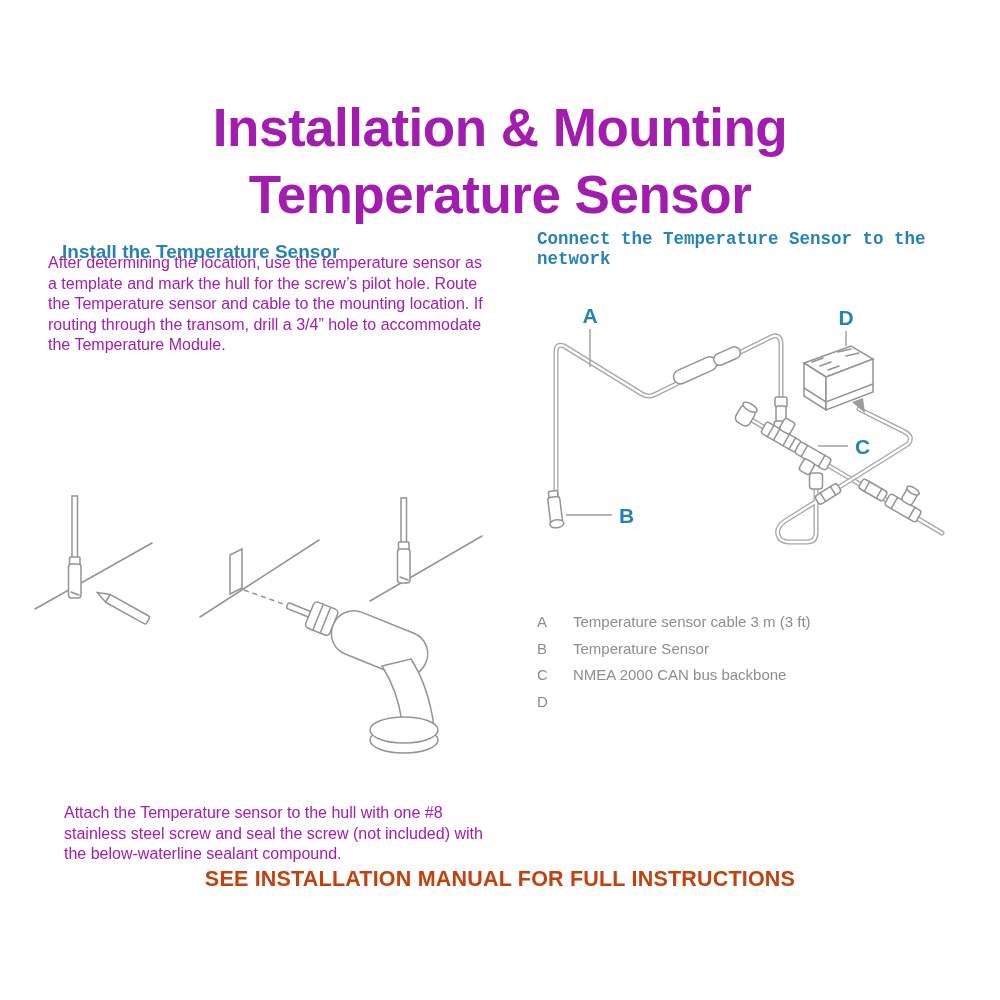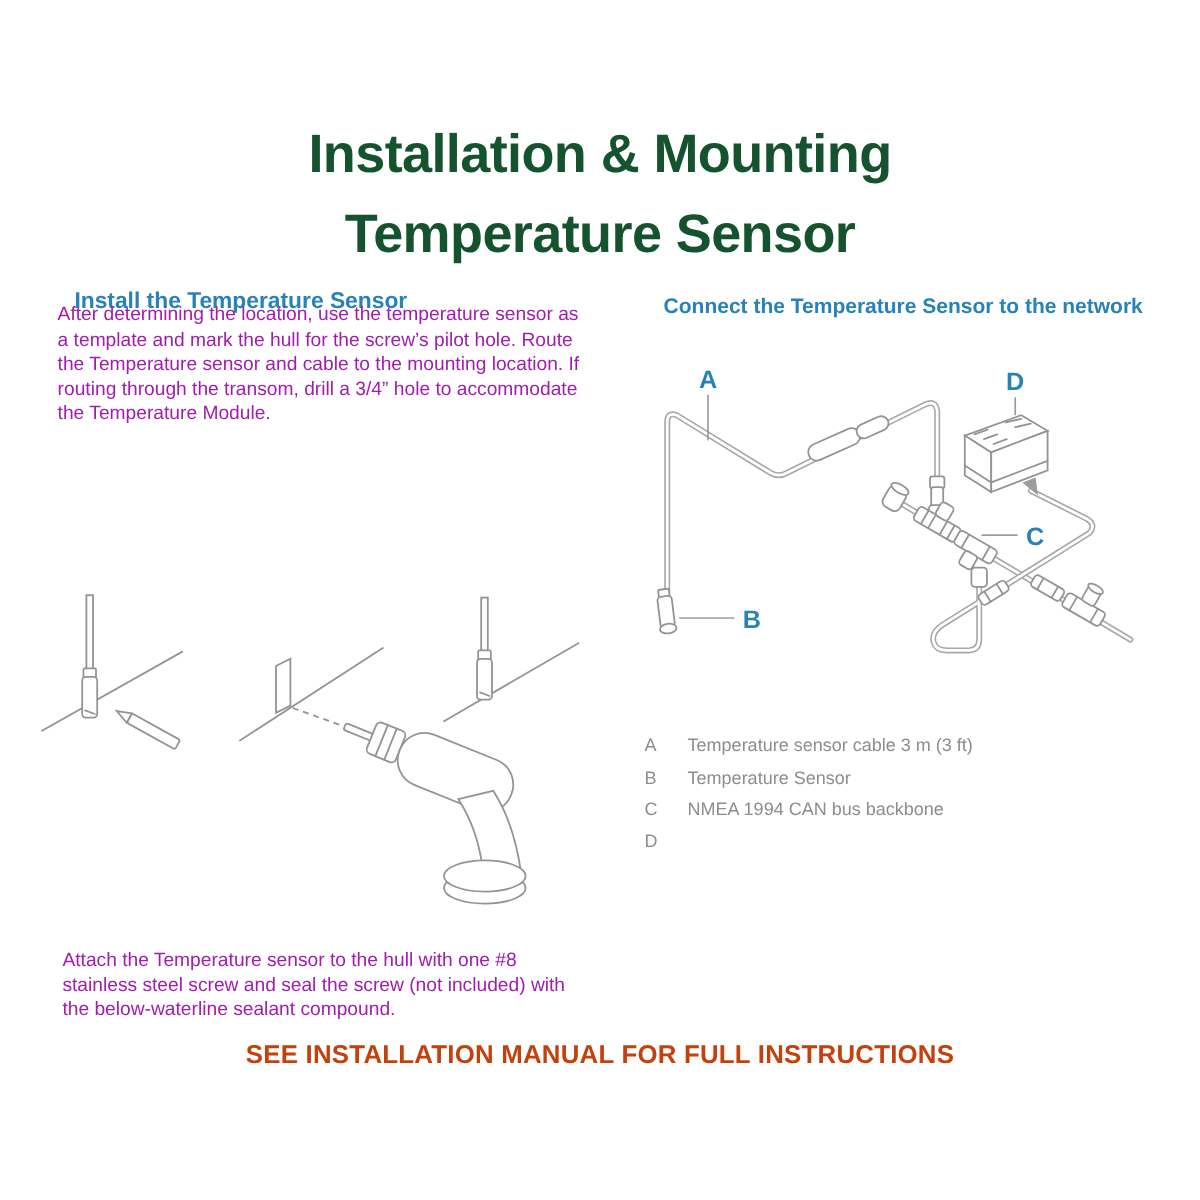--- a/index.html
+++ b/index.html
@@ -2,40 +2,40 @@
 <html><head>
 <meta charset="utf-8">
 <style>
   html,body { margin:0; padding:0; background:#ffffff; }
   .page {
     position:relative; width:1000px; height:1000px; background:#fff;
     font-family:"Liberation Sans", sans-serif; overflow:hidden;
   }
   .title {
     position:absolute; top:94px; left:0; width:100%;
-    text-align:center; color:#14532d; font-weight:bold;
-    font-size:45px; line-height:67px; letter-spacing:-0.5px;
+    text-align:center; color:#a21caf; font-weight:bold;
+    font-size:53px; line-height:67px; letter-spacing:-0.5px;
   }
   .h-left {
     position:absolute; left:48px; top:227px; width:440px;
     font-size:19px; font-weight:bold; color:#2782b8;
   }
   .h-right {
     position:absolute; left:537px; top:229px; width:440px;
     font-size:17.5px; font-weight:bold; color:#2782b8;
   }
   .body-text { color:#a21caf; font-size:16px; line-height:20.5px; }
   .p-install { position:absolute; left:48px; top:253px; width:436px; margin:0; }
   .warning {
     position:absolute; left:48px; top:372px; width:438px; margin:0;
     color:#4a4a4a; font-weight:bold; font-style:italic;
     font-size:15.5px; line-height:21px;
   }
   .warning .wicon { float:left; margin:2px 9px 0 2px; }
-  .p-attach { position:absolute; left:48px; top:787px; width:436px; margin:4px; }
+  .p-attach { position:absolute; left:48px; top:787px; width:436px; margin:16px; }
   .illus { position:absolute; left:30px; top:468px; }
   .diagram { position:absolute; left:528px; top:293px; }
   .legend { position:absolute; left:537px; top:612px; width:424px; }
   .legend-row { display:flex; margin-bottom:7px; color:#8d8d8d; font-size:15px; line-height:19.5px; }
   .legend-key { width:36px; flex:none; }
   .legend-text { width:374px; }
   .footer {
     position:absolute; left:0; top:867px; width:100%;
     text-align:center; color:#c2410c; font-weight:bold;
     font-size:21.5px; letter-spacing:0.2px;
@@ -100,21 +100,21 @@
       <line class="ln" x1="340" y1="133" x2="452" y2="68"></line>
       <rect class="shape" x="371" y="30" width="5.5" height="45"></rect>
       <rect class="shape" x="368.5" y="74" width="10.5" height="8" rx="1"></rect>
       <rect class="shape" x="367.5" y="81" width="12.5" height="34" rx="3"></rect>
       <line class="ln" x1="370" y1="109" x2="378" y2="112"></line>
     </g>
   </svg>
 
   <p class="body-text p-attach">Attach the Temperature sensor to the hull with one #8 stainless steel screw and seal the screw (not included) with the below-waterline sealant compound.</p>
 
-  <h2 class="h-right" style="margin:16px;">Connect the Temperature Sensor to the network</h2>
+  <h2 class="h-right" style="margin:0;font-family:Liberation Mono, monospace;">Connect the Temperature Sensor to the network</h2>
 
   <svg class="diagram" width="440" height="300" viewBox="0 0 440 300">
     <defs>
       <path id="cableA" d="M28,207 L28,59 Q28,50 36,53 L114,101 Q121,105 128,101 L243,44 Q252,40 253,50 L253,106"></path>
       <path id="backbone" d="M217,123 L414,240"></path>
       <path id="dcable" d="M331,116 L377,139 Q386,144 380,151 L257,228 Q248,234 250,242 Q252,249 261,249 L279,249 Q288,249 288,240 L288,194"></path>
     </defs>
 
     <g>
       <use href="#backbone" class="tube-o"></use>
@@ -215,21 +215,21 @@
     <div class="legend-row">
       <span class="legend-key">A</span>
       <span class="legend-text">Temperature sensor cable 3 m (3 ft)</span>
     </div>
     <div class="legend-row">
       <span class="legend-key">B</span>
       <span class="legend-text">Temperature Sensor</span>
     </div>
     <div class="legend-row">
       <span class="legend-key">C</span>
-      <span class="legend-text">NMEA 1994 CAN bus backbone</span>
+      <span class="legend-text">NMEA 2000 CAN bus backbone</span>
     </div>
     <div class="legend-row">
       <span class="legend-key">D</span>
     </div>
   </div>
 
   <div class="footer">SEE INSTALLATION MANUAL FOR FULL INSTRUCTIONS</div>
 
 </div>
 

